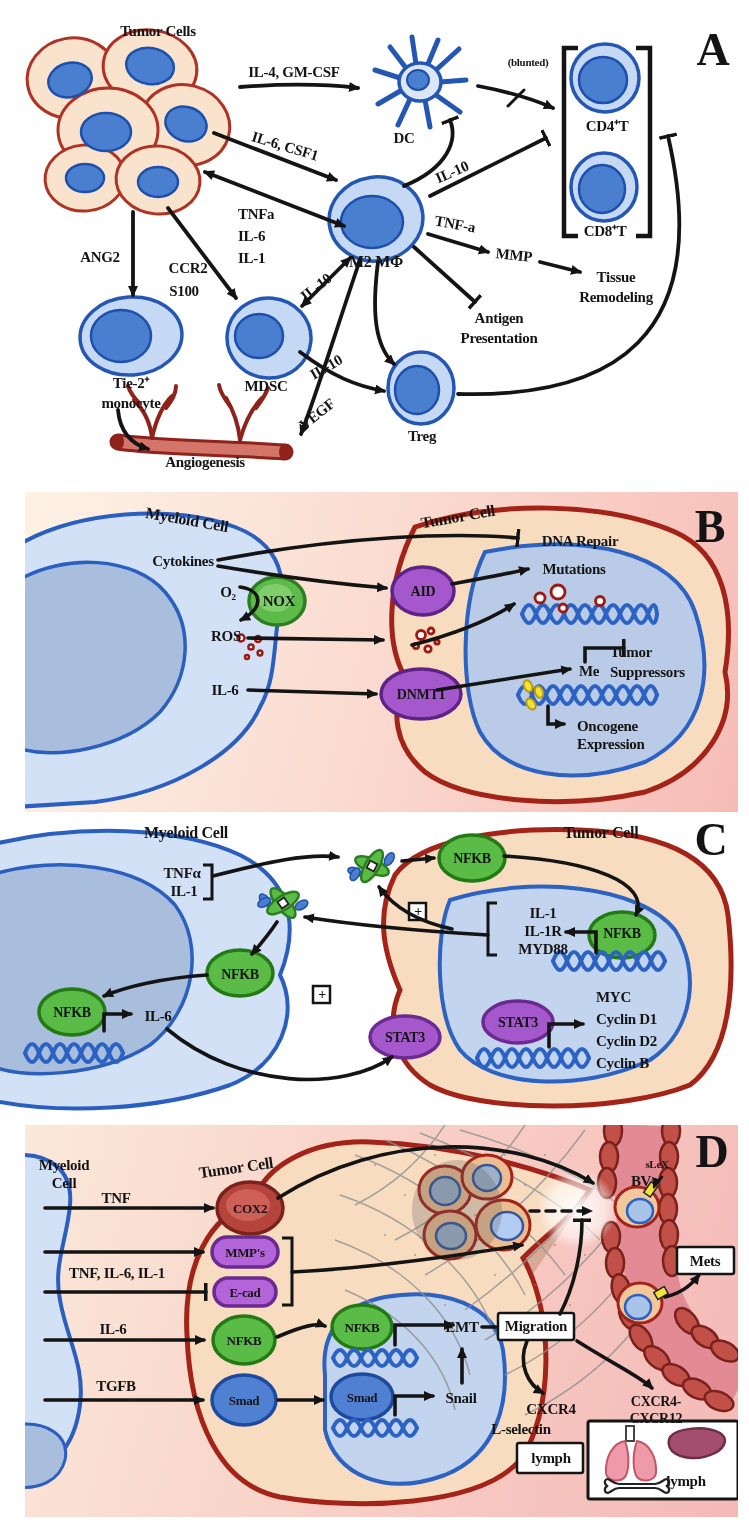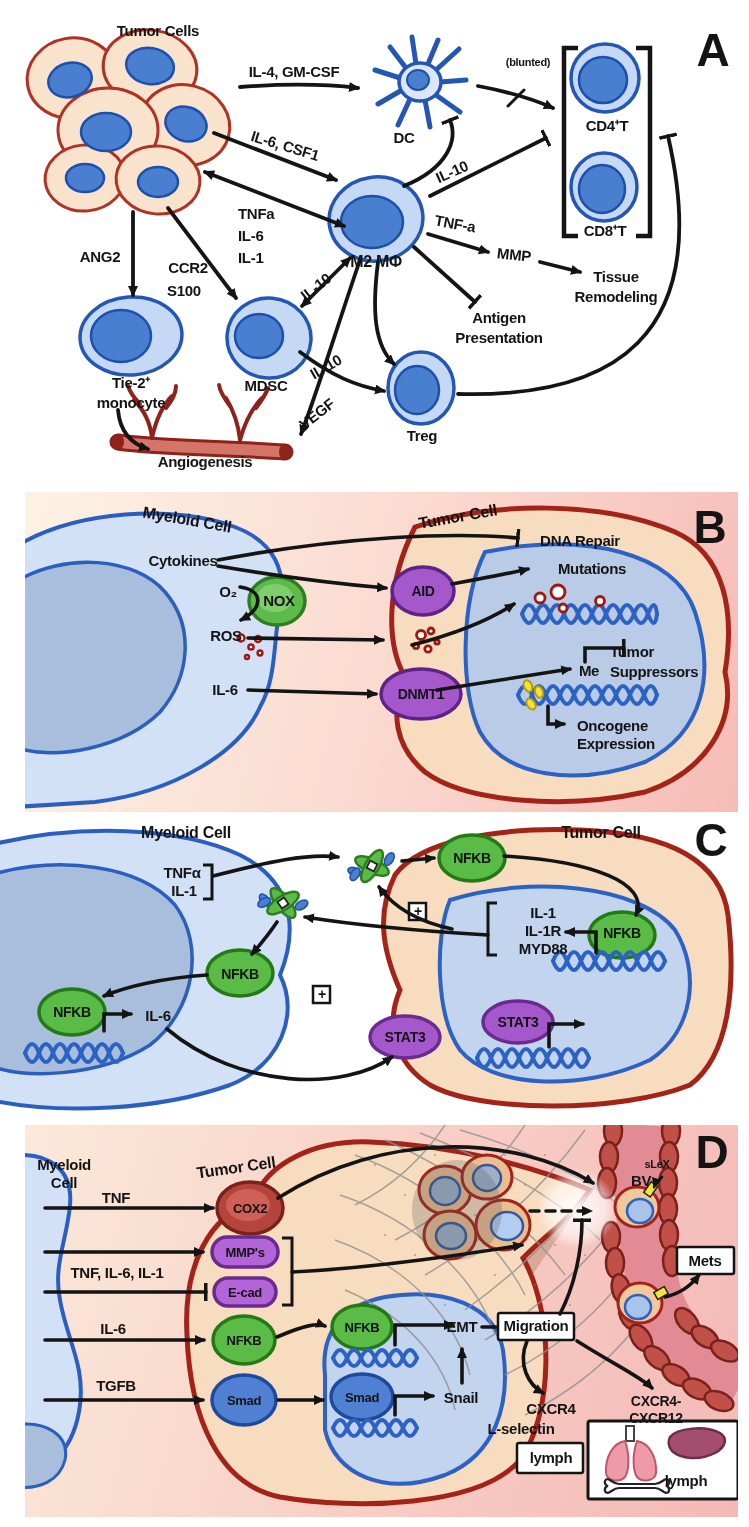--- a/index.html
+++ b/index.html
@@ -1,17 +1,17 @@
 <!DOCTYPE html>
 <html><head>
 <meta charset="utf-8">
 <style>
   html,body{margin:0;padding:0;background:#ffffff;}
   #fig{position:relative;width:749px;height:1527px;background:#ffffff;overflow:hidden;
-       font-family:Liberation Sans, sans-serif;}
+       font-family:Liberation Serif, serif;}
   .panel-bg{position:absolute;z-index:0;}
   #panelB-bg{left:25px;top:492px;width:713px;height:320px;
     background:linear-gradient(105deg,#fdf2e5 0%,#fbddd2 45%,#f6bcb6 100%);}
   #panelD-bg{left:25px;top:1125px;width:713px;height:392px;
     background:linear-gradient(105deg,#fbe9da 0%,#f8cfc6 50%,#f4b9b6 100%);}
   svg.layer{position:absolute;z-index:1;}
   .lbl{position:absolute;z-index:2;transform:translate(-50%,-50%);
        font-weight:700;font-size:15px;color:#141414;white-space:pre-line;
        text-align:center;line-height:20px;letter-spacing:-0.3px;pointer-events:none;}
   .raw{transform:none;text-align:left;}
@@ -532,21 +532,21 @@
 <div class="lbl fs16" style="left:458px;top:517px;transform:translate(-50%,-50%) rotate(-10deg)">Tumor Cell</div>
 <div class="lbl big" style="left:710px;top:527px">B</div>
 <div class="lbl" style="left:183px;top:561px">Cytokines</div>
 <div class="lbl" style="left:228px;top:592px">O₂</div>
 <div class="lbl" style="left:279px;top:601px">NOX</div>
 <div class="lbl" style="left:226px;top:636px">ROS</div>
 <div class="lbl" style="left:225px;top:690px">IL-6</div>
 <div class="lbl fs14" style="left:423px;top:591px">AID</div>
 <div class="lbl fs14" style="left:421px;top:694px">DNMT1</div>
 <div class="lbl" style="left:580px;top:541px">DNA Repair</div>
-<div class="lbl" style="left:592px;top:569px">Mutations</div>
+<div class="lbl" style="left:574px;top:569px">Mutations</div>
 <div class="lbl raw" style="left:610px;top:642px">Tumor
 Suppressors</div>
 <div class="lbl" style="left:589px;top:671px">Me</div>
 <div class="lbl raw lh19" style="left:577px;top:717px">Oncogene
 Expression</div>
 
 <div class="lbl fs16" style="left:186px;top:833px">Myeloid Cell</div>
 <div class="lbl fs16" style="left:601px;top:833px">Tumor Cell</div>
 <div class="lbl big" style="left:711px;top:840px">C</div>
 <div class="lbl" style="left:182px;top:873px">TNFα</div>
@@ -556,20 +556,24 @@
 <div class="lbl" style="left:158px;top:1016px">IL-6</div>
 <div class="lbl fs14" style="left:322px;top:994px">+</div>
 <div class="lbl fs14" style="left:418px;top:911px">+</div>
 <div class="lbl fs14" style="left:472px;top:858px">NFKB</div>
 <div class="lbl lh19" style="left:543px;top:931px">IL-1
 IL-1R
 MYD88</div>
 <div class="lbl fs14" style="left:622px;top:933px">NFKB</div>
 <div class="lbl fs14" style="left:405px;top:1037px">STAT3</div>
 <div class="lbl fs14" style="left:518px;top:1022px">STAT3</div>
+<div class="lbl raw lh22" style="left:596px;top:986px">MYC
+Cyclin D1
+Cyclin D2
+Cyclin B</div>
 
 <div class="lbl lh19" style="left:64px;top:1174px">Myeloid
 Cell</div>
 <div class="lbl fs16" style="left:236px;top:1168px;transform:translate(-50%,-50%) rotate(-8deg)">Tumor Cell</div>
 <div class="lbl big" style="left:712px;top:1152px">D</div>
 <div class="lbl" style="left:116px;top:1198px">TNF</div>
 <div class="lbl" style="left:117px;top:1273px">TNF, IL-6, IL-1</div>
 <div class="lbl" style="left:113px;top:1329px">IL-6</div>
 <div class="lbl" style="left:116px;top:1386px">TGFB</div>
 <div class="lbl fs13" style="left:250px;top:1208px">COX2</div>

